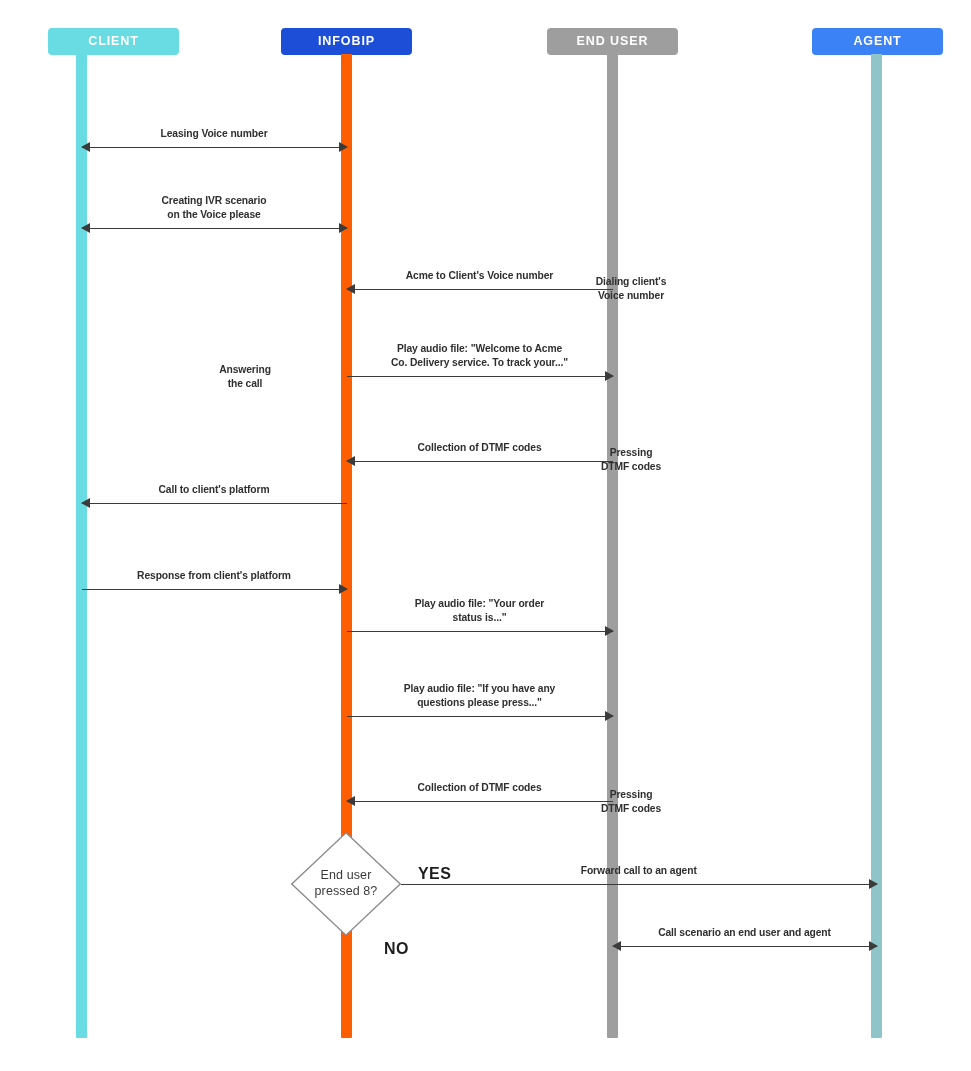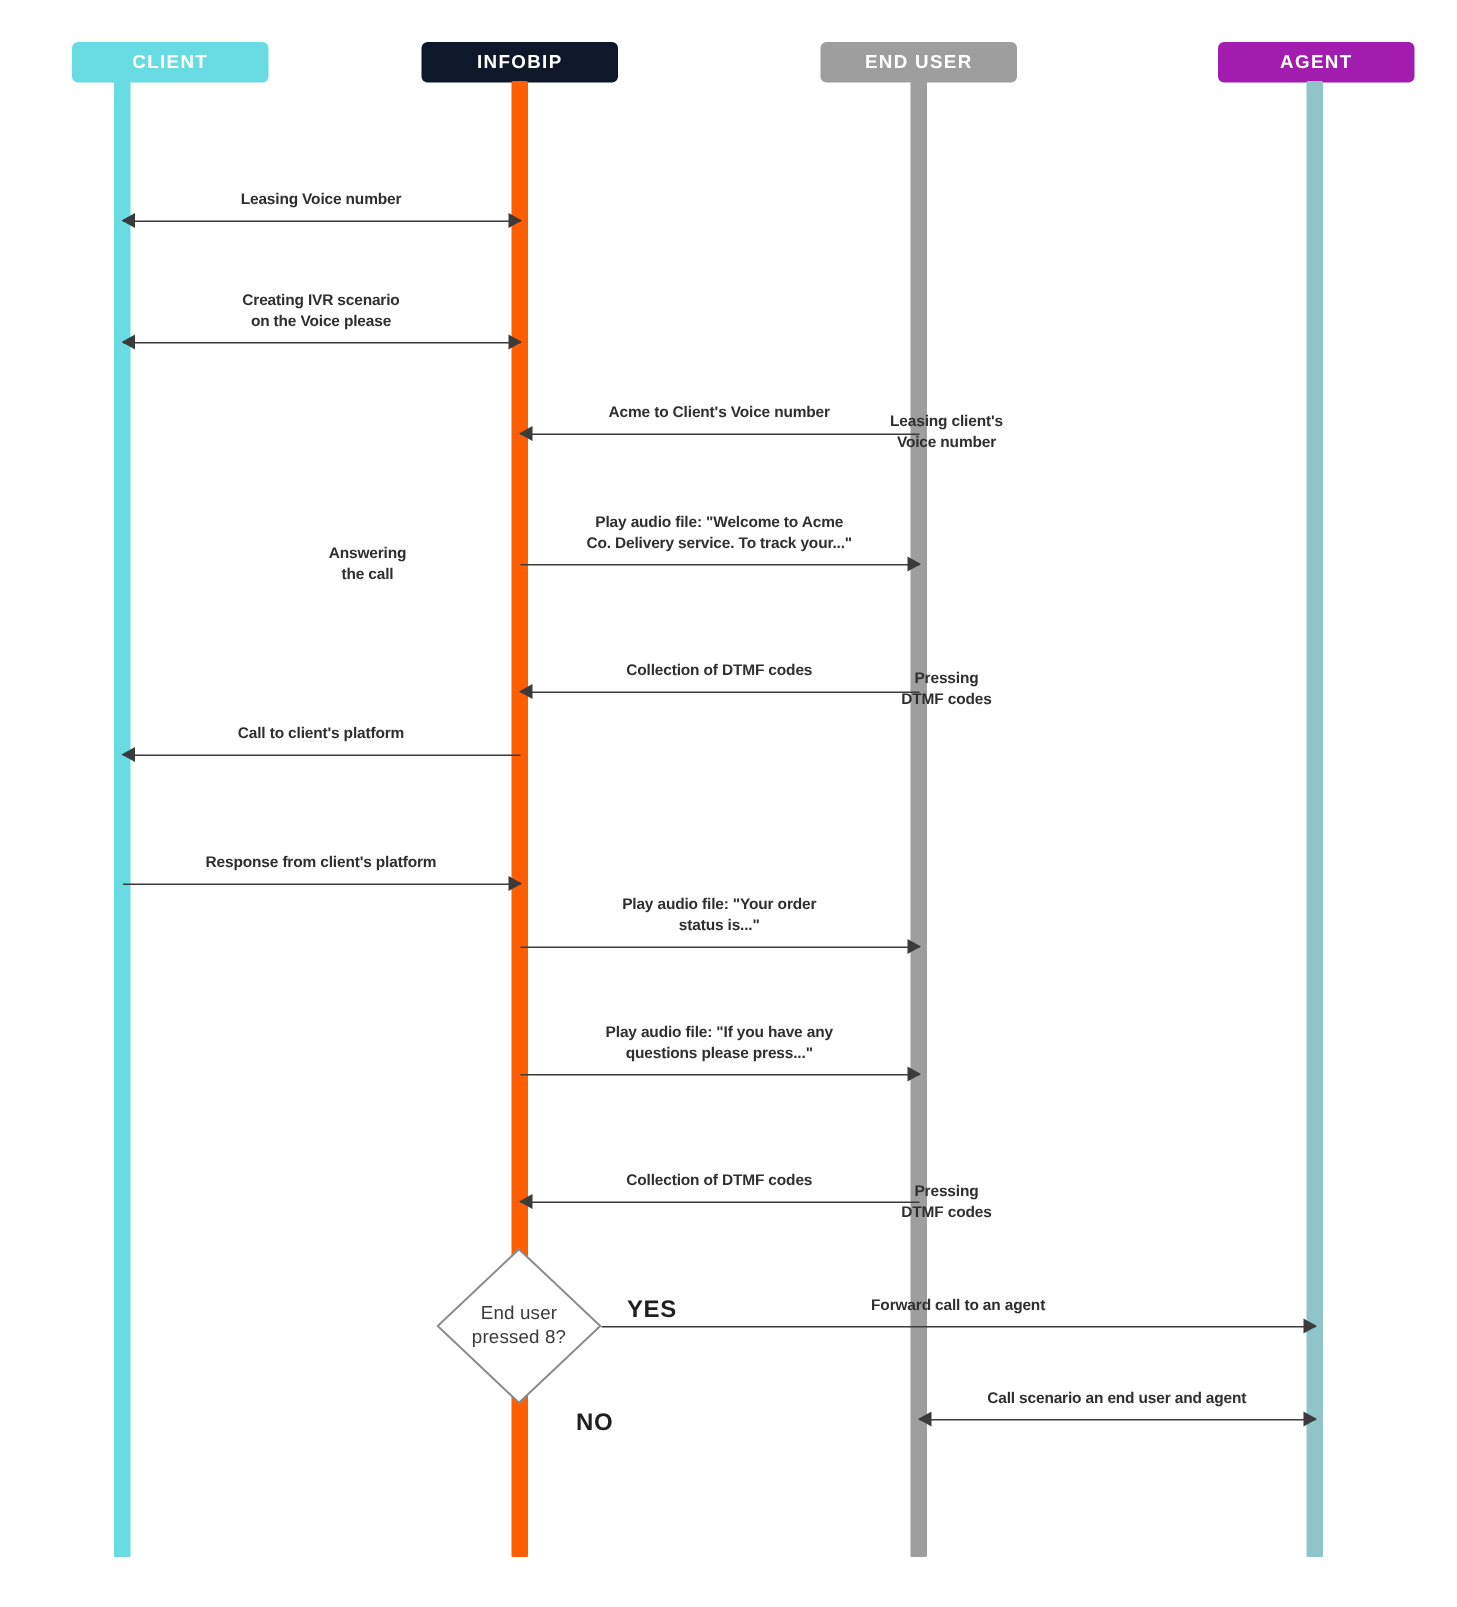--- a/index.html
+++ b/index.html
@@ -64,29 +64,29 @@
   }
 </style>
 </head>
 <body>
 
 <div id="canvas">
     <div class="actor-head" style="left: 16px; top: 28px; width: 131px; background: rgb(104, 220, 226); margin-left: 32px;">
       <span>CLIENT</span>
     </div>
     <div class="lifeline" style="left: 76px; top: 54px; height: 984px; background: rgb(104, 220, 226);"></div>
-    <div class="actor-head" style="left: 281px; top: 28px; width: 131px; background: #0f172a;">
+    <div class="actor-head" style="left: 281px; top: 28px; width: 131px; background: #1d4ed8;">
       <span>INFOBIP</span>
     </div>
     <div class="lifeline" style="left: 341px; top: 54px; height: 984px; background: rgb(255, 94, 0);"></div>
     <div class="actor-head" style="left: 547px; top: 28px; width: 131px; background: rgb(158, 158, 158);">
       <span>END USER</span>
     </div>
     <div class="lifeline" style="left: 607px; top: 54px; height: 984px; background: rgb(158, 158, 158);"></div>
-    <div class="actor-head" style="left: 812px; top: 28px; width: 131px; background: #a21caf;">
+    <div class="actor-head" style="left: 812px; top: 28px; width: 131px; background: #3b82f6;">
       <span>AGENT</span>
     </div>
     <div class="lifeline" style="left: 871px; top: 54px; height: 984px; background: rgb(143, 196, 201);"></div>
     <div class="decision" style="left: 291px; top: 832px; width: 110px; height: 104px;">
       <svg width="110" height="104" viewBox="0 0 110 104" style="position:absolute;left:0;top:0;">
         <polygon points="55,0.8 109.2,52 55,103.2 0.8,52" fill="#ffffff" stroke="#8a8a8a" stroke-width="1.3"></polygon>
       </svg>
       <div class="dtext">
         <div>End user</div>
         <div>pressed 8?</div>
@@ -152,21 +152,21 @@
       <div class="line"></div>
       <div class="arrow-h right"></div>
       <div class="msg-label above">Forward call to an agent</div>
     </div>
     <div class="msg" style="left: 612.5px; top: 946px; width: 264px;">
       <div class="line"></div>
       <div class="arrow-h right"></div>
       <div class="arrow-h left"></div>
       <div class="msg-label above">Call scenario an end user and agent</div>
     </div>
-    <div class="note" style="left: 561px; top: 275px; width: 140px;">Leasing client's
+    <div class="note" style="left: 561px; top: 275px; width: 140px;">Dialing client's
 Voice number</div>
     <div class="note" style="left: 175px; top: 363px; width: 140px;">Answering
 the call</div>
     <div class="note" style="left: 561px; top: 446px; width: 140px;">Pressing
 DTMF codes</div>
     <div class="note" style="left: 561px; top: 788px; width: 140px;">Pressing
 DTMF codes</div>
     <div class="branch-tag" style="left: 418px; top: 866px;">YES</div>
     <div class="branch-tag" style="left: 384px; top: 941px;">NO</div>
   </div>

